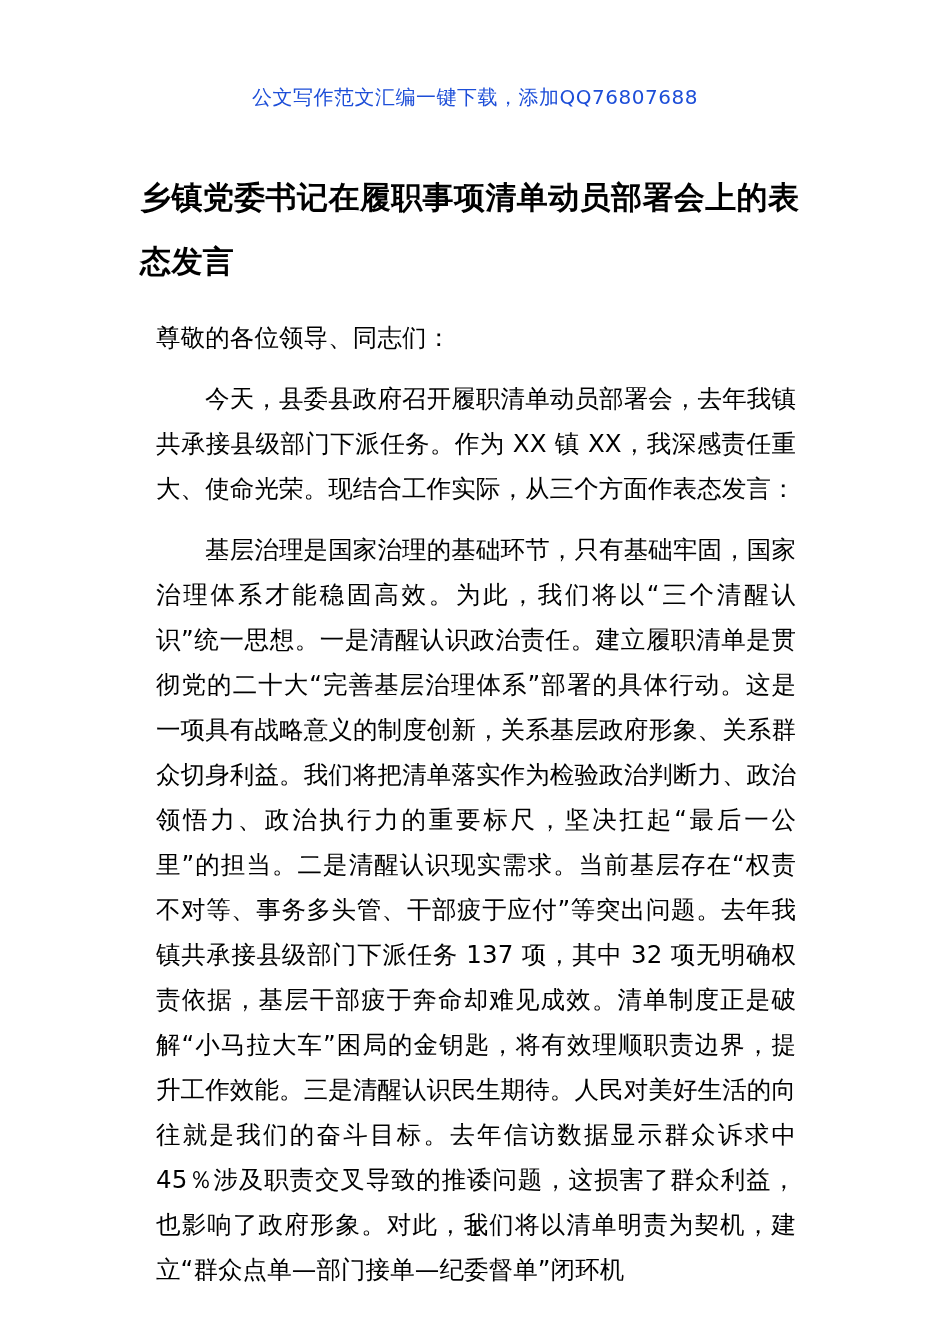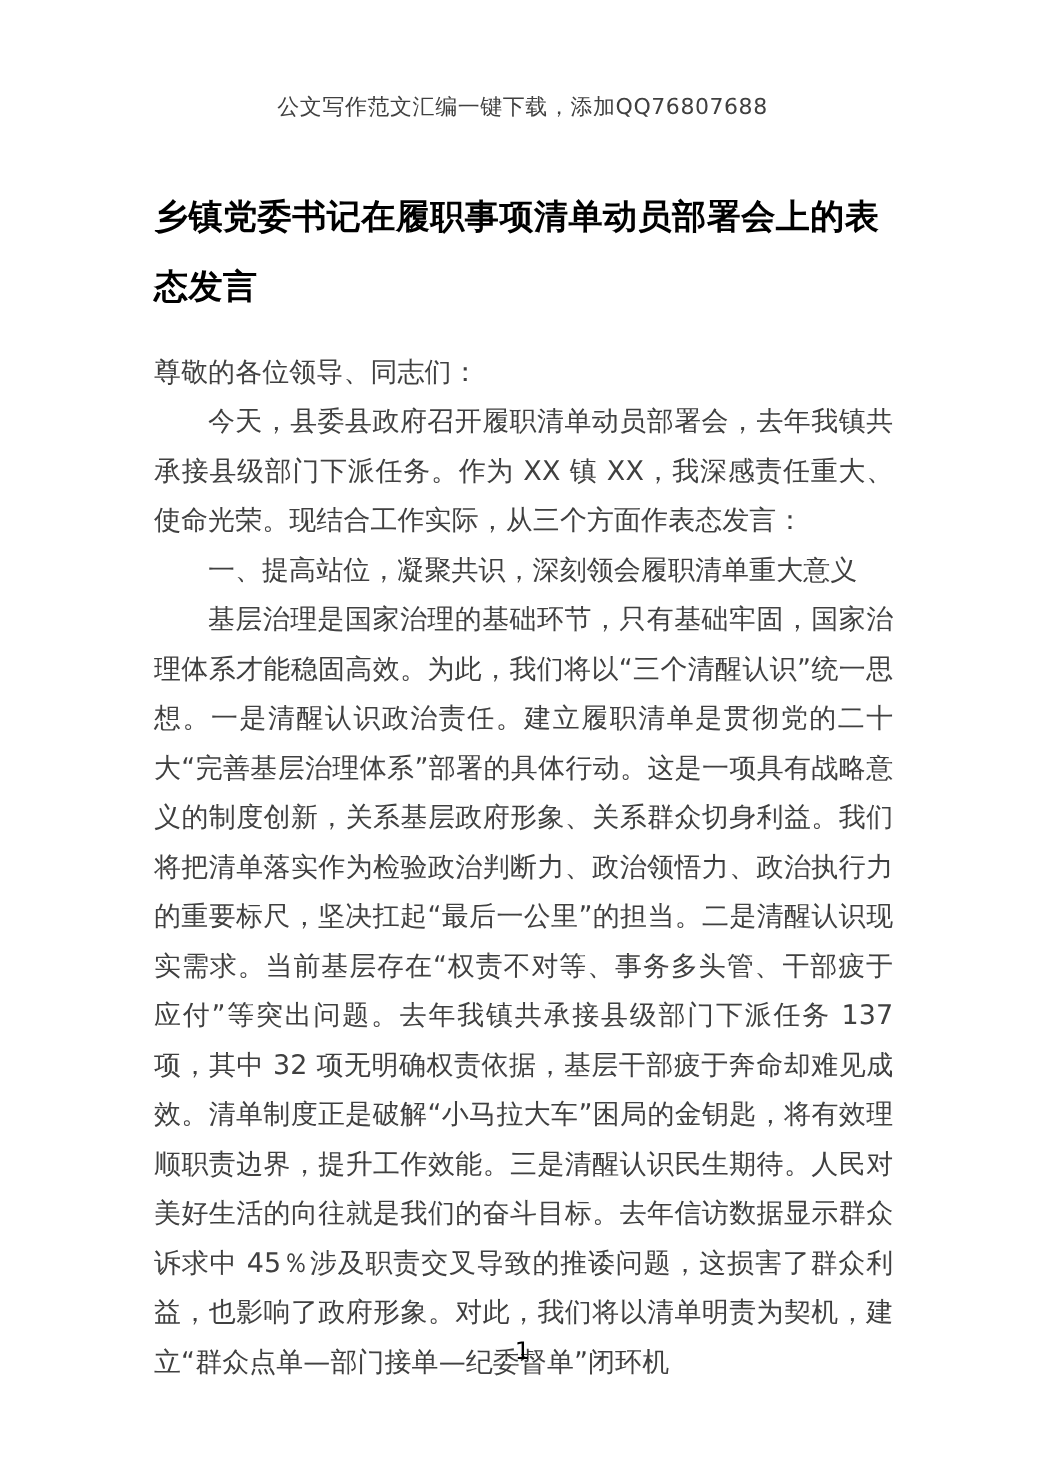--- a/index.html
+++ b/index.html
@@ -14,21 +14,21 @@
     background: #ffffff;
     font-family: "DejaVu Sans", "Liberation Sans", sans-serif;
     overflow: hidden;
   }
   .watermark {
     position: absolute;
     top: 84px;
     left: 0;
     width: 950px;
     text-align: center;
-    color: #404040;
+    color: #1d4ed8;
     font-size: 20px;
     font-family: "DejaVu Sans", "Liberation Sans", sans-serif;
     letter-spacing: 0.5px;
     white-space: nowrap;
   }
   .content {
     position: absolute;
     top: 165px;
     left: 140px;
     width: 672px;
@@ -38,24 +38,24 @@
     font-weight: bold;
     line-height: 64px;
     text-align: left;
     color: #000000;
     letter-spacing: 0.4px;
     margin: 0 0 22px 0;
   }
   .para {
     font-size: 24.5px;
     line-height: 45px;
-    color: #404040;
+    color: #000000;
     text-align: justify;
     text-justify: inter-ideograph;
-    margin: 0;
+    margin: 16px;
     letter-spacing: 0.1px;
   }
   .indent {
     text-indent: 2em;
   }
   .page-number {
     position: absolute;
     top: 1216px;
     left: 0;
     width: 950px;
@@ -72,21 +72,20 @@
   <div class="watermark">公文写作范文汇编一键下载，添加QQ76807688</div>
 
   <div class="content">
 
     <h1 class="doc-title">乡镇党委书记在履职事项清单动员部署会上的表态发言</h1>
 
     <p class="para">尊敬的各位领导、同志们：</p>
 
     <p class="para indent">今天，县委县政府召开履职清单动员部署会，去年我镇共承接县级部门下派任务。作为 XX 镇 XX，我深感责任重大、使命光荣。现结合工作实际，从三个方面作表态发言：</p>
 
-    <p class="para indent">一、提高站位，凝聚共识，深刻领会履职清单重大意义</p>
 
     <p class="para indent">基层治理是国家治理的基础环节，只有基础牢固，国家治理体系才能稳固高效。为此，我们将以“三个清醒认识”统一思想。一是清醒认识政治责任。建立履职清单是贯彻党的二十大“完善基层治理体系”部署的具体行动。这是一项具有战略意义的制度创新，关系基层政府形象、关系群众切身利益。我们将把清单落实作为检验政治判断力、政治领悟力、政治执行力的重要标尺，坚决扛起“最后一公里”的担当。二是清醒认识现实需求。当前基层存在“权责不对等、事务多头管、干部疲于应付”等突出问题。去年我镇共承接县级部门下派任务 137 项，其中 32 项无明确权责依据，基层干部疲于奔命却难见成效。清单制度正是破解“小马拉大车”困局的金钥匙，将有效理顺职责边界，提升工作效能。三是清醒认识民生期待。人民对美好生活的向往就是我们的奋斗目标。去年信访数据显示群众诉求中 45％涉及职责交叉导致的推诿问题，这损害了群众利益，也影响了政府形象。对此，我们将以清单明责为契机，建立“群众点单—部门接单—纪委督单”闭环机</p>
 
   </div>
 
   <div class="page-number">1</div>
 
 </div>
 
 </body></html>

